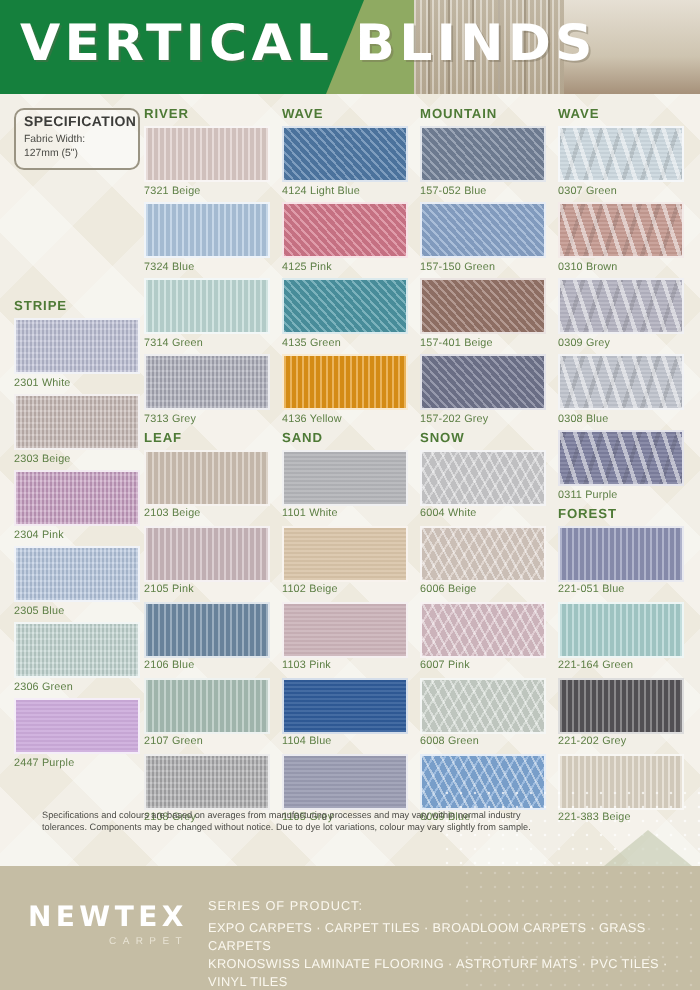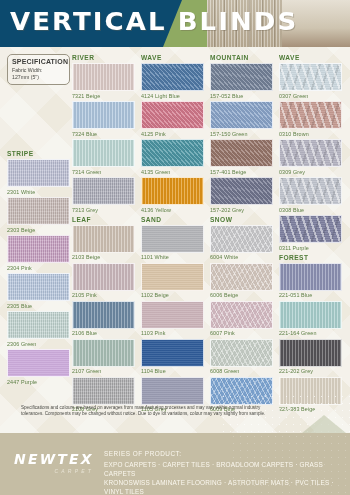--- a/index.html
+++ b/index.html
@@ -7,21 +7,21 @@
   body {
     font-family: "Liberation Sans", sans-serif;
     background: #ece8dc;
     position: relative;
     overflow: hidden;
   }
 
   
   .header {
     position: absolute; left: 0; top: 0; width: 350px; height: 47px;
-    background: #0c4a6e;
+    background: #15803d;
     overflow: hidden;
     text-align: right;
   }
   .header-diag {
     position: absolute; left: 182px; top: 0; width: 60px; height: 47px;
     background: #8faa62;
     transform: skewX(-22deg);
     transform-origin: top left;
   }
   .header-photo-a {
@@ -148,21 +148,21 @@
     position: absolute; left: 21px; top: 358px; width: 306px;
     font-size: 4.6px; line-height: 6.2px; color: #4b4b46;
   }
 
   
   .footer {
     position: absolute; left: 0; top: 433px; width: 350px; height: 62px;
     background: #c5bda4;
   }
   .logo {
-    position: absolute; left: 14px; top: 18px; width: 82px; font-style: italic;
+    position: absolute; left: 14px; top: 18px; width: 82px;
   }
   .logo-word {
     font-size: 14px; font-weight: bold; color: #ffffff;
     letter-spacing: 2.2px; font-family: "DejaVu Sans", sans-serif;
   }
   .logo-sub {
     font-size: 5px; color: #e8e3d4; letter-spacing: 3.2px;
     text-align: right; margin-top: 1px; padding-right: 2px;
   }
   .series {

